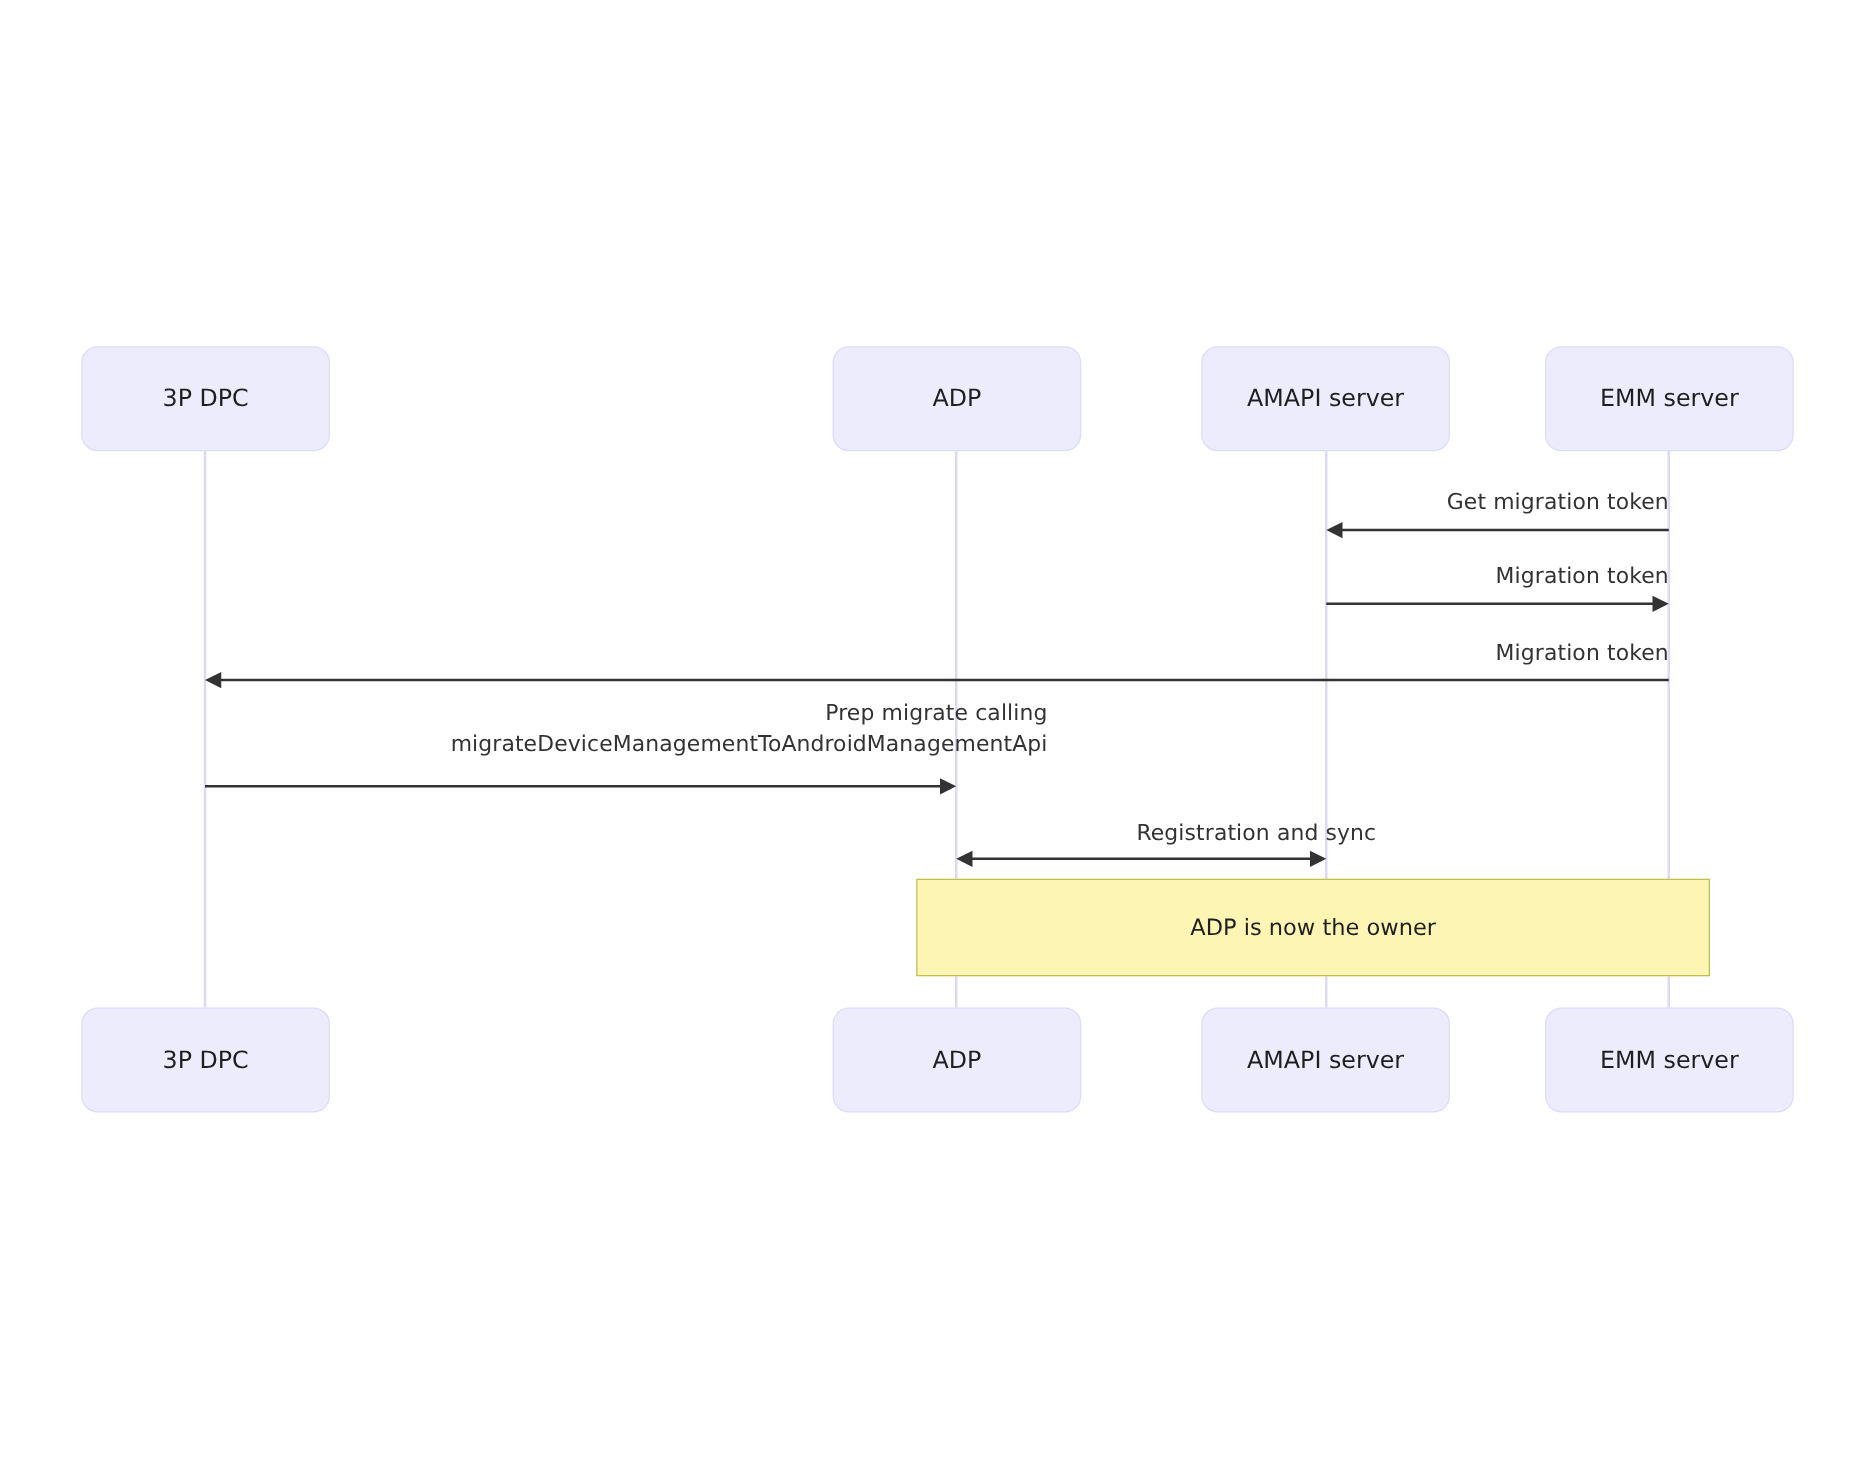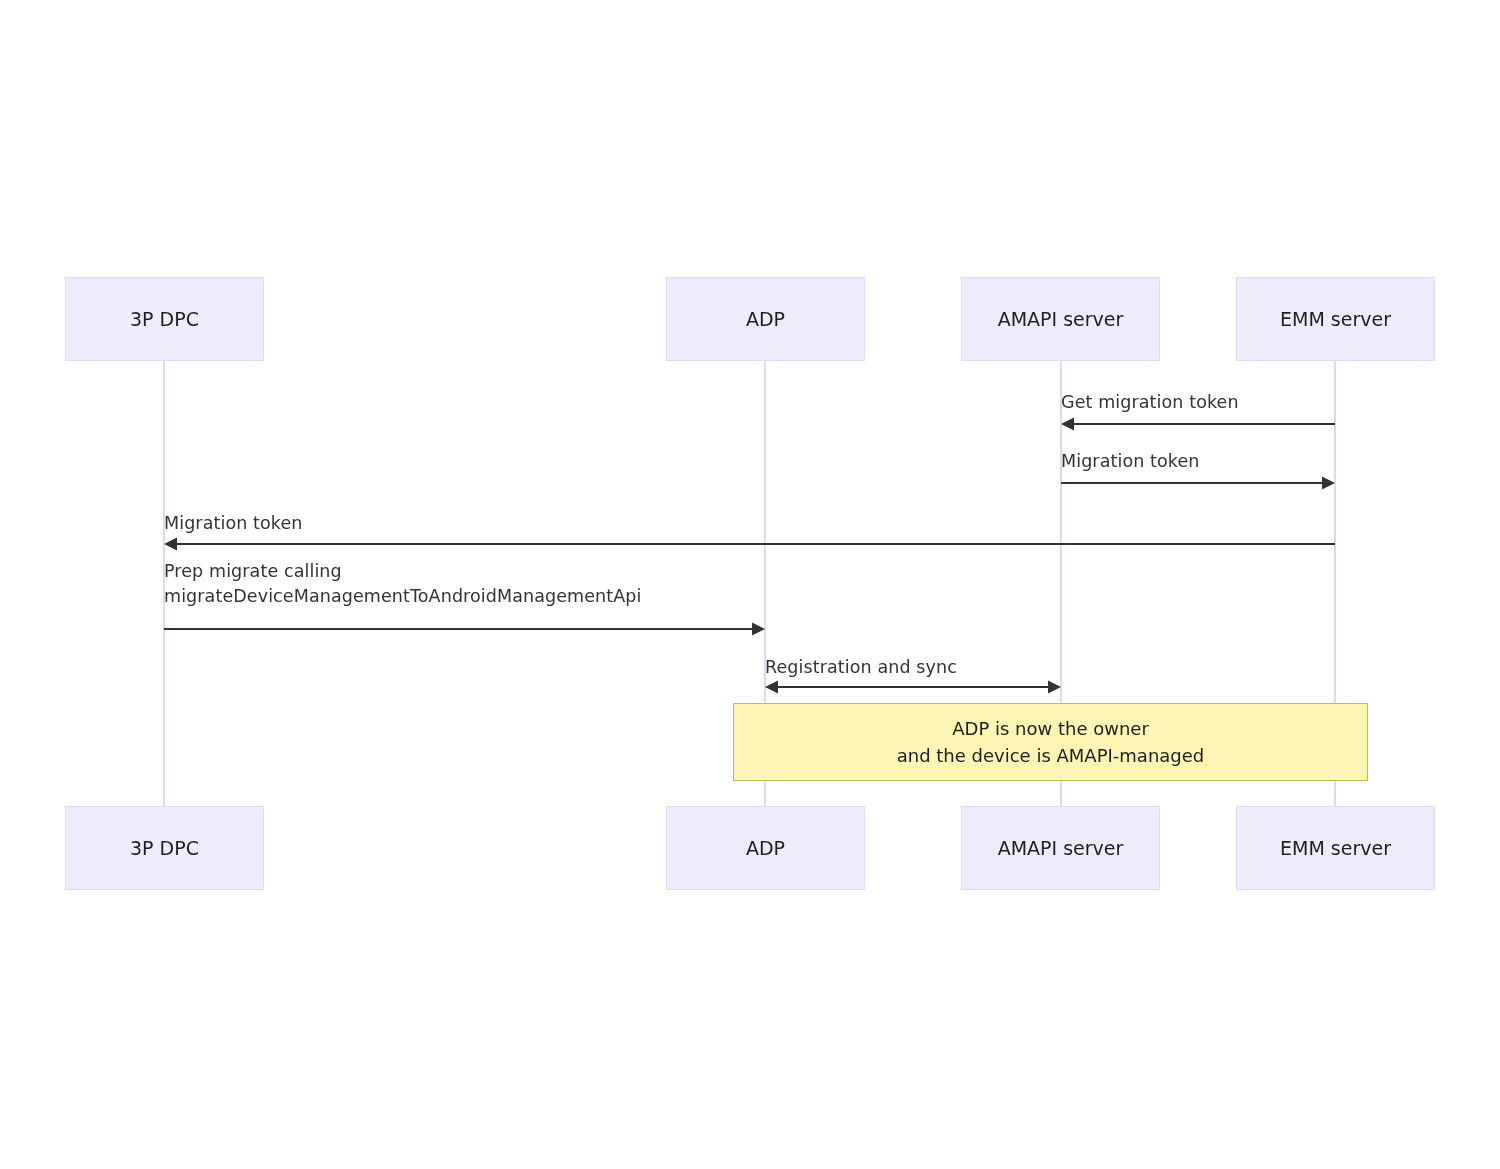--- a/index.html
+++ b/index.html
@@ -20,35 +20,35 @@
   .lifeline {
     position: absolute;
     width: 2px;
     background: #ddd8f5;
   }
   .participant {
     position: absolute;
     box-sizing: border-box;
     background: #ececfc;
     border: 1px solid #dcdcf8;
-    border-radius: 0;
+    border-radius: 13px;
     display: flex;
     align-items: center;
     justify-content: center;
     color: #1f1f1f;
     font-size: 19px;
     line-height: 1.2;
     text-align: center;
   }
   .msg-label {
     position: absolute;
     color: #333333;
     font-size: 17.5px;
     line-height: 1.45;
-    text-align: left;
+    text-align: right;
     white-space: pre-line;
     letter-spacing: 0.1px;
   }
   .arrow-svg {
     position: absolute;
     overflow: visible;
   }
   .note {
     position: absolute;
     box-sizing: border-box;
@@ -101,21 +101,20 @@
       <div class="msg-label" style="left: 1061px; top: 390px; width: 274px;">Get migration token</div>
       <div class="msg-label" style="left: 1061px; top: 449px; width: 274px;">Migration token</div>
       <div class="msg-label" style="left: 164px; top: 511px; width: 1171px;">Migration token</div>
       <div class="msg-label" style="left: 164px; top: 559px; width: 674px;">Prep migrate calling
 migrateDeviceManagementToAndroidManagementApi</div>
       <div class="msg-label" style="left: 765px; top: 655px; width: 336px;">Registration and sync</div>
     </div>
   <div id="notes">
       <div class="note" style="left: 733px; top: 703px; width: 635px; height: 78px;">
         <span>ADP is now the owner</span>
-        <span>and the device is AMAPI-managed</span>
       </div>
     </div>
   <div id="header-boxes">
       <div class="participant" style="left: 65px; top: 277px; width: 199px; height: 84px;">
         <span>3P DPC</span>
       </div>
       <div class="participant" style="left: 666px; top: 277px; width: 199px; height: 84px;">
         <span>ADP</span>
       </div>
       <div class="participant" style="left: 961px; top: 277px; width: 199px; height: 84px;">

